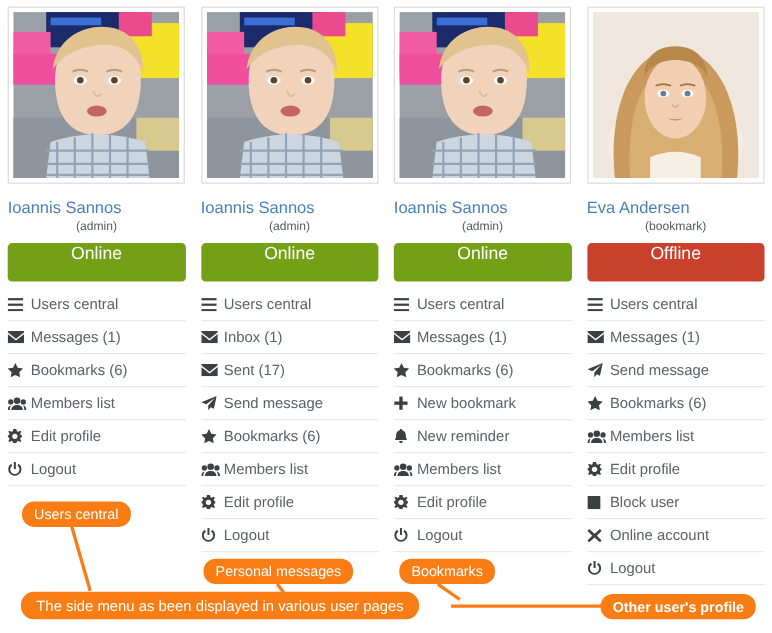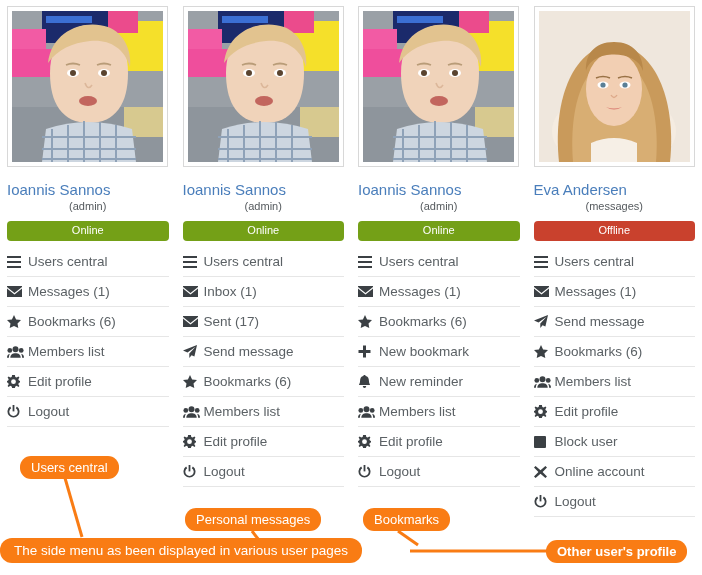--- a/index.html
+++ b/index.html
@@ -45,26 +45,26 @@
     text-align: center;
     color: #555a5e;
     font-size: 11px;
     margin-top: 2px;
     line-height: 13px;
   }
 
   
   .status {
     margin-top: 8px;
-    height: 20px;
+    height: 35px;
     line-height: 19px;
     border-radius: 4px;
     text-align: center;
     color: #ffffff;
-    font-size: 11px;
+    font-size: 16px;
   }
   .status.online  { background: #74a017; }
   .status.offline { background: #c9412d; }
 
   
   .menu { margin-top: 6px; }
   .mi {
     display: flex;
     align-items: center;
     height: 30px;
@@ -467,21 +467,21 @@
               <circle cx="86" cy="74" r="2.6" fill="#5a7f96"></circle>
               <path d="M57 67 Q64 64 71 67" stroke="#9a7246" stroke-width="1.6" fill="none"></path>
               <path d="M79 67 Q86 64 93 67" stroke="#9a7246" stroke-width="1.6" fill="none"></path>
               <path d="M72 84 Q75 89 78 84" stroke="#dda98a" stroke-width="1.4" fill="none"></path>
               <path d="M67 96 Q75 101 83 96 Q75 99 67 96 Z" fill="#d8796f"></path>
               <path d="M52 132 Q75 122 98 132 L98 151 L52 151 Z" fill="#f6efe6"></path>
             </svg>
           </div>
         </div>
         <div class="uname">Eva Andersen</div>
-        <div class="ulogin">(messages)</div>
+        <div class="ulogin">(bookmark)</div>
         <div class="status offline">Offline</div>
         <div class="menu">
           <div class="mi">
             <span class="ic">
               <svg width="14" height="12" viewBox="0 0 14 12">
                 <rect y="0" width="14" height="2" fill="currentColor"></rect>
                 <rect y="5" width="14" height="2" fill="currentColor"></rect>
                 <rect y="10" width="14" height="2" fill="currentColor"></rect>
               </svg>
             </span>
@@ -566,15 +566,15 @@
     <line x1="65" y1="478" x2="82" y2="537" stroke="#f97c14" stroke-width="3"></line>
     <line x1="252" y1="531" x2="262" y2="544" stroke="#f97c14" stroke-width="3"></line>
     <line x1="398" y1="531" x2="418" y2="545" stroke="#f97c14" stroke-width="3"></line>
     <line x1="410" y1="551" x2="548" y2="551" stroke="#f97c14" stroke-width="3"></line>
   </svg>
 
   <div class="callout" style="left:20px;  top:456px;">Users central</div>
   <div class="callout" style="left:185px; top:508px;">Personal messages</div>
   <div class="callout" style="left:363px; top:508px;">Bookmarks</div>
   <div class="callout" style="left:546px; top:540px;font-weight:bold;">Other user's profile</div>
-  <div class="bigbar" style="left:0;  top:538px;">The side menu as been displayed in various user pages</div>
+  <div class="bigbar" style="left:19px;  top:538px;">The side menu as been displayed in various user pages</div>
 
 </div>
 
 </body></html>

